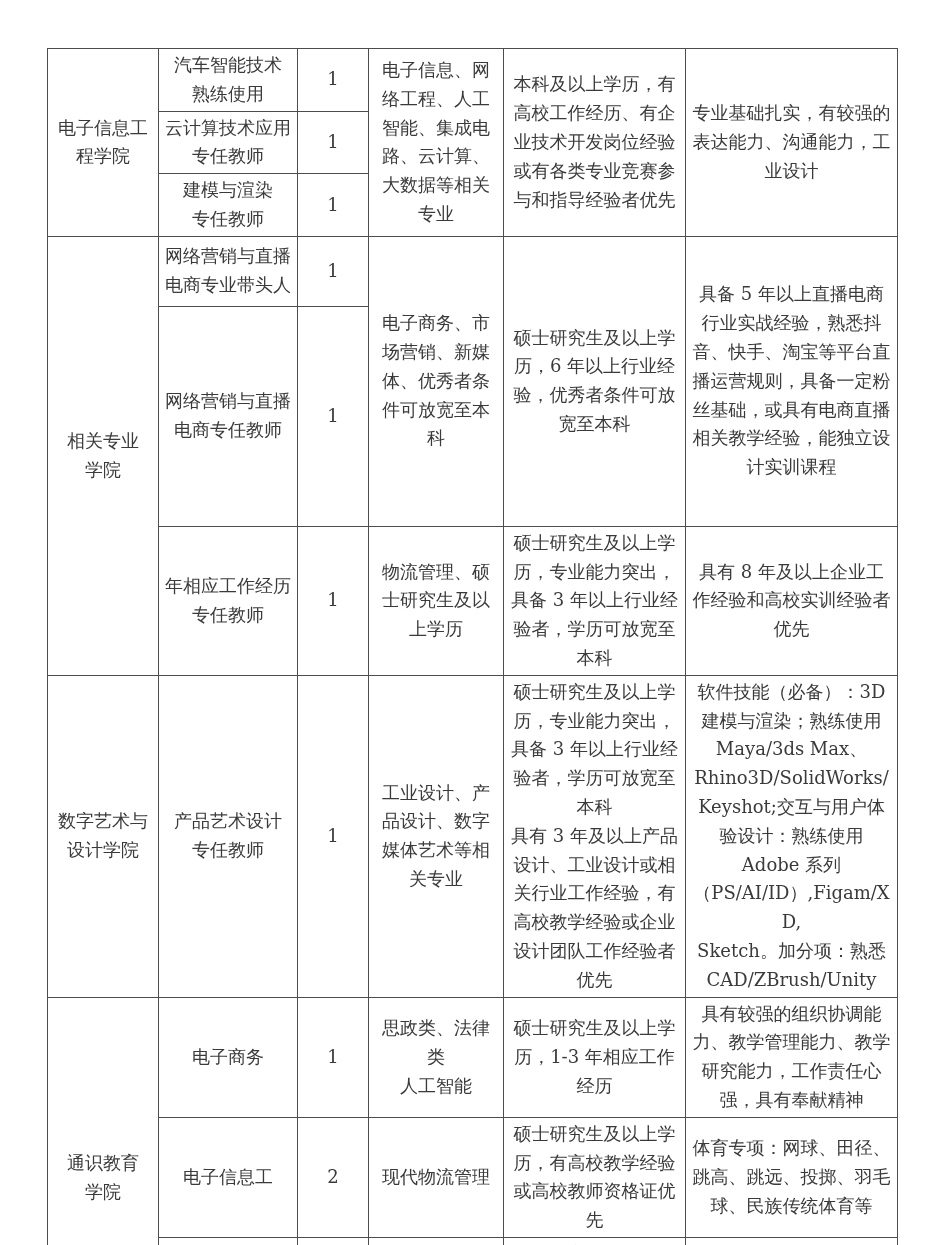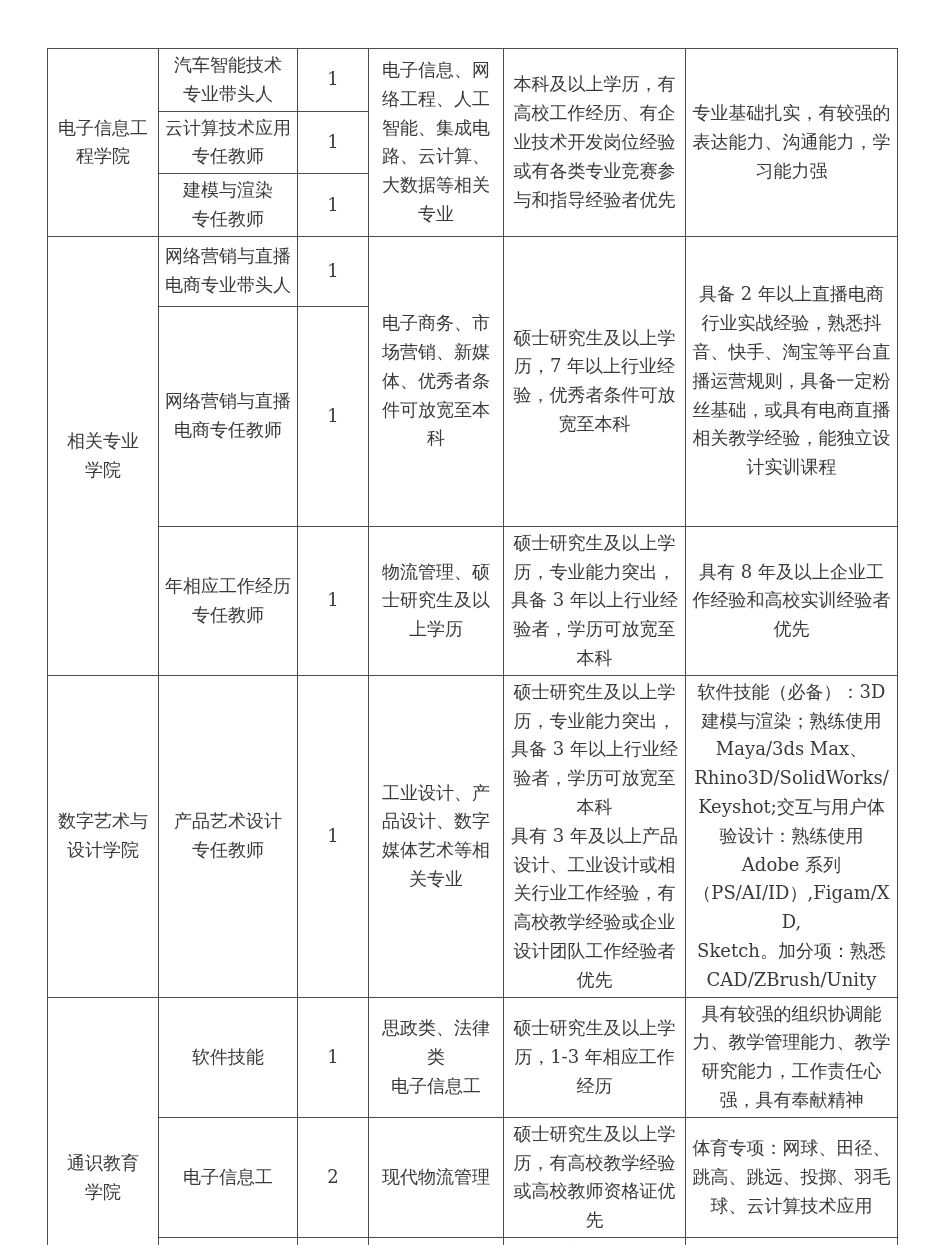--- a/index.html
+++ b/index.html
@@ -51,46 +51,46 @@
       <col style="width:135px">
       <col style="width:182px">
       <col style="width:212px">
     </colgroup>
     <tbody>
 
       <tr style="height:56px">
         <td rowspan="3">电子信息工
 程学院</td>
         <td class="pos-cell">汽车智能技术
-专业带头人</td>
+熟练使用</td>
         <td class="cnt-cell">1</td>
         <td rowspan="3">电子信息、网络工程、人工智能、集成电路、云计算、大数据等相关专业</td>
         <td rowspan="3">本科及以上学历，有高校工作经历、有企业技术开发岗位经验或有各类专业竞赛参与和指导经验者优先</td>
-        <td rowspan="3">专业基础扎实，有较强的表达能力、沟通能力，学习能力强</td>
+        <td rowspan="3">专业基础扎实，有较强的表达能力、沟通能力，工业设计</td>
       </tr>
       <tr style="height:57px">
         <td class="pos-cell">云计算技术应用
 专任教师</td>
         <td class="cnt-cell">1</td>
       </tr>
       <tr style="height:57px">
         <td class="pos-cell">建模与渲染
 专任教师</td>
         <td class="cnt-cell">1</td>
       </tr>
 
       <tr style="height:70px">
         <td rowspan="3">相关专业
 学院</td>
         <td class="pos-cell">网络营销与直播
 电商专业带头人</td>
         <td class="cnt-cell">1</td>
         <td rowspan="2">电子商务、市场营销、新媒体、优秀者条件可放宽至本科</td>
-        <td rowspan="2">硕士研究生及以上学历，7 年以上行业经验，优秀者条件可放宽至本科</td>
-        <td rowspan="2">具备 2 年以上直播电商行业实战经验，熟悉抖音、快手、淘宝等平台直播运营规则，具备一定粉丝基础，或具有电商直播相关教学经验，能独立设计实训课程</td>
+        <td rowspan="2">硕士研究生及以上学历，6 年以上行业经验，优秀者条件可放宽至本科</td>
+        <td rowspan="2">具备 5 年以上直播电商行业实战经验，熟悉抖音、快手、淘宝等平台直播运营规则，具备一定粉丝基础，或具有电商直播相关教学经验，能独立设计实训课程</td>
       </tr>
       <tr style="height:220px">
         <td class="pos-cell">网络营销与直播
 电商专任教师</td>
         <td class="cnt-cell">1</td>
       </tr>
       <tr style="height:115px">
         <td class="pos-cell">年相应工作经历
 专任教师</td>
         <td class="cnt-cell">1</td>
@@ -112,33 +112,33 @@
 Maya/3ds Max、
 Rhino3D/SolidWorks/Keyshot;交互与用户体验设计：熟练使用 Adobe 系列
 （PS/AI/ID）,Figam/XD,
 Sketch。加分项：熟悉
 CAD/ZBrush/Unity</td>
       </tr>
 
       <tr style="height:112px">
         <td rowspan="3">通识教育
 学院</td>
-        <td class="pos-cell">软件技能</td>
+        <td class="pos-cell">电子商务</td>
         <td class="cnt-cell">1</td>
         <td>思政类、法律类
-电子信息工</td>
+人工智能</td>
         <td>硕士研究生及以上学历，1-3 年相应工作经历</td>
         <td>具有较强的组织协调能力、教学管理能力、教学研究能力，工作责任心强，具有奉献精神</td>
       </tr>
       <tr style="height:98px">
         <td class="pos-cell">电子信息工</td>
         <td class="cnt-cell">2</td>
         <td>现代物流管理</td>
         <td>硕士研究生及以上学历，有高校教学经验或高校教师资格证优先</td>
-        <td>体育专项：网球、田径、跳高、跳远、投掷、羽毛球、云计算技术应用</td>
+        <td>体育专项：网球、田径、跳高、跳远、投掷、羽毛球、民族传统体育等</td>
       </tr>
       <tr class="last-row" style="height:82px">
         <td class="pos-cell">英语教师</td>
         <td class="cnt-cell">1</td>
         <td>英语类相关专业</td>
         <td>硕士研究生及以上学历，有高校教学经验或高校教师资格证优先</td>
         <td>专业基础扎实、具备教师基本素质，有较强的表达能力、沟通能力</td>
       </tr>
     </tbody>
   </table>

